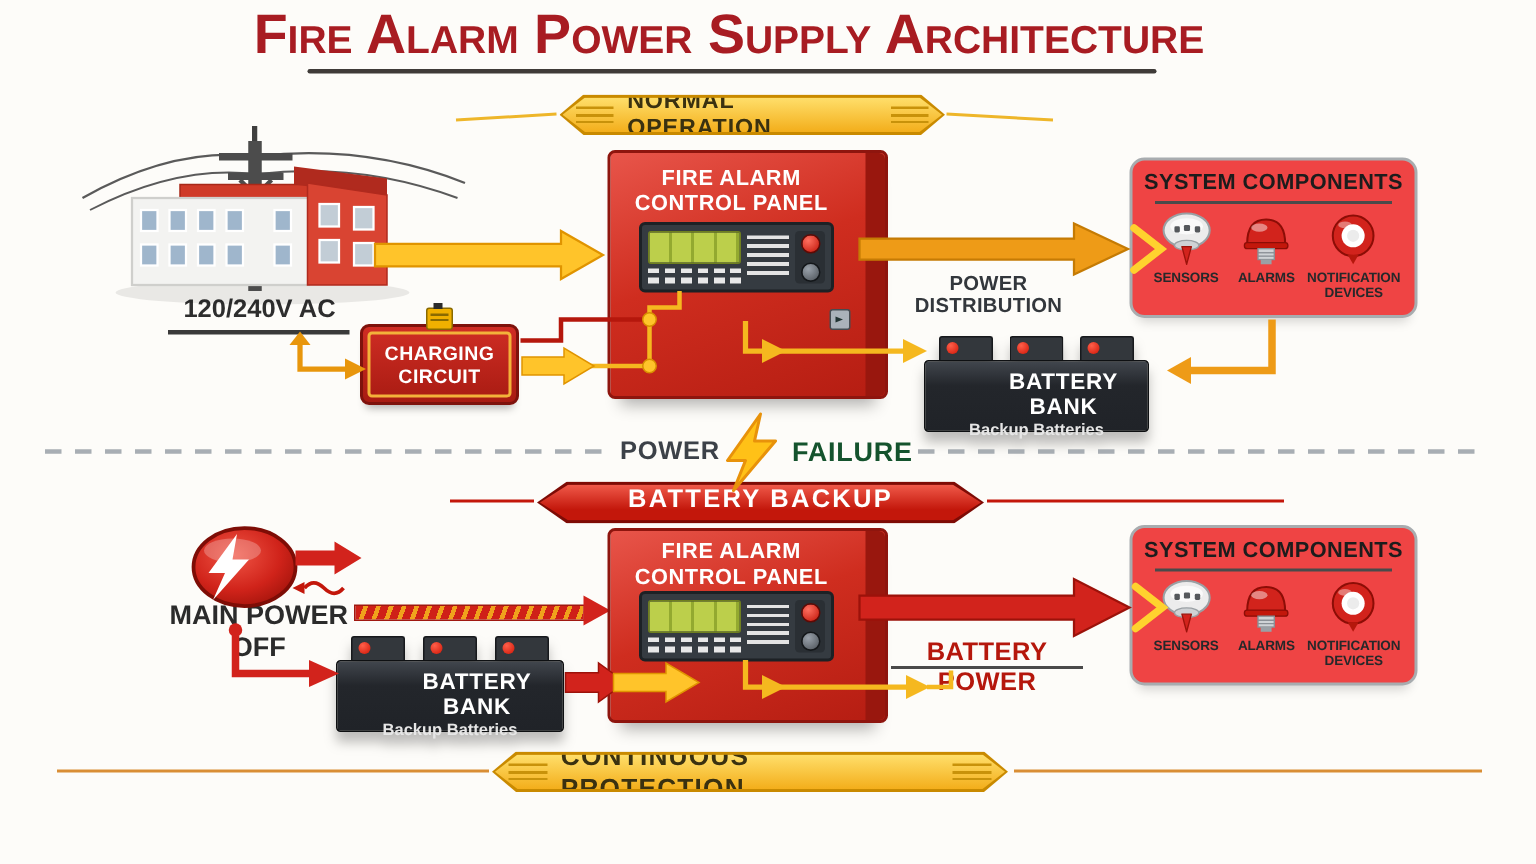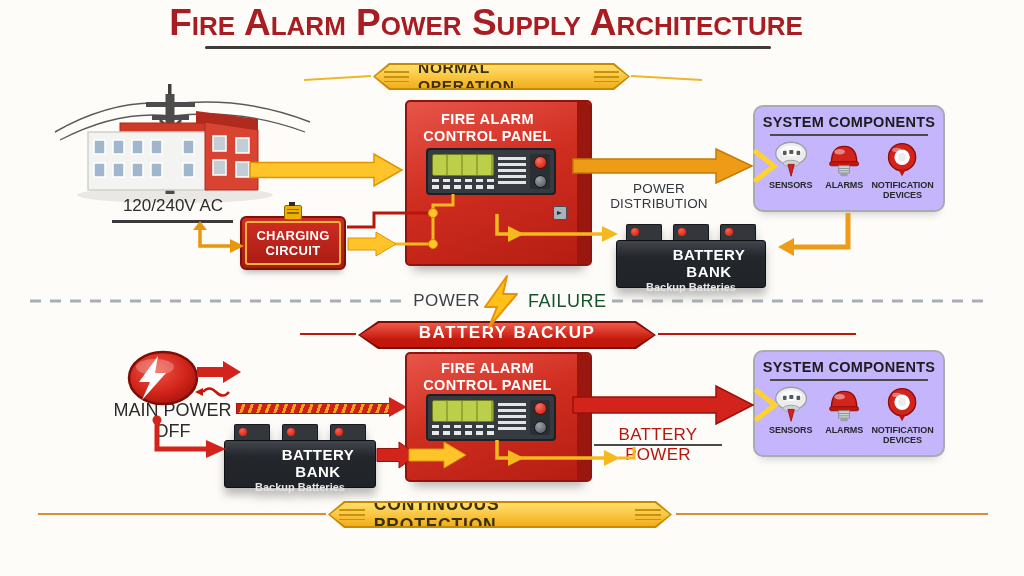--- a/index.html
+++ b/index.html
@@ -70,21 +70,21 @@
   .cell{width:36px;height:16px;background:#33373c;border:1px solid #17191c;border-bottom:none;
     border-radius:2px 2px 0 0;position:relative;box-sizing:border-box;}
   .cell::before{content:"";position:absolute;left:4px;top:3px;width:8px;height:8px;border-radius:50%;
     background:radial-gradient(circle at 35% 30%,#ff5f4a,#cf1505);}
   .bbody{height:48px;background:linear-gradient(#41464d,#23262b 35%,#202328);border:1px solid #0e1012;
     border-radius:3px;color:#fff;text-align:center;padding-top:5px;box-sizing:border-box;}
   .btitle{font-size:15px;font-weight:bold;letter-spacing:.5px;margin-left:36px;}
   .bsub{font-size:11px;font-weight:bold;color:#e6e6e6;margin-top:1px;}
 
   
-  .components{position:absolute;left:753px;width:192px;height:107px;background:#c4b5fd;
+  .components{position:absolute;left:753px;width:192px;height:107px;background:#ef4444;
     border:2px solid #a8acaf;border-radius:10px;box-shadow:0 8px 8px -6px rgba(0,0,0,.18);
     box-sizing:border-box;padding-top:7px;}
   .ctitle{text-align:center;font-size:14.5px;font-weight:bold;color:#1c1c1c;letter-spacing:.3px;}
   .cunder{height:2px;background:#4a4a4a;margin:4px 15px 4px;}
   .crow{display:flex;justify-content:space-between;padding:0 9px;}
   .citem{display:flex;flex-direction:column;align-items:center;width:56px;}
   .citem.wide{width:66px;}
   .citem svg{height:38px;}
   .clabel{font-size:9px;font-weight:bold;color:#26282a;text-align:center;line-height:10px;
     margin-top:2px;letter-spacing:-.1px;}
@@ -96,21 +96,21 @@
   .charging .innerb{position:absolute;inset:3px;border:2px solid #f3b23a;border-radius:3px;
     display:flex;flex-direction:column;align-items:center;justify-content:center;
     color:#fff;font-weight:bold;font-size:13px;line-height:15px;letter-spacing:.3px;}
   .clamp{position:absolute;left:284px;top:205px;width:16px;height:13px;background:#f0b000;
     border:1px solid #8a6a00;border-radius:2px;}
   .clamp::before{content:"";position:absolute;left:2px;top:3px;right:2px;height:6px;
     background:repeating-linear-gradient(180deg,#8a6a00 0 1.5px,rgba(0,0,0,0) 1.5px 3.5px);}
   .clamp::after{content:"";position:absolute;left:4px;top:-4px;width:6px;height:4px;background:#2b2b2b;}
 
   
-  .lab{position:absolute;font-weight:normal;}
+  .lab{position:absolute;font-weight:bold;}
   .src-label{left:108px;top:196px;width:130px;text-align:center;font-size:17px;color:#2e2e2e;}
   .src-underline{position:absolute;left:112px;top:220px;width:121px;height:2.5px;background:#3a3a3a;}
   .pd-label{left:589px;top:181px;width:140px;text-align:center;font-size:13.5px;color:#33373c;letter-spacing:.2px;}
   .pf-left{left:398px;top:291px;width:82px;text-align:right;font-size:17px;color:#3c4148;letter-spacing:.5px;}
   .pf-right{left:528px;top:291px;width:90px;font-size:18px;color:#14532d;letter-spacing:.5px;}
   .mpo-label{left:105px;top:400px;width:135px;text-align:center;font-size:18px;color:#2b2b2b;}
   .bp-label{left:592px;top:425px;width:132px;text-align:center;font-size:17px;color:#b5170c;letter-spacing:.3px;}
   .bp-underline{position:absolute;left:594px;top:444px;width:128px;height:2px;background:#4a4a4a;}
   .dollar{position:absolute;left:168px;top:379px;font-size:13px;font-weight:bold;color:#fff;}
 

